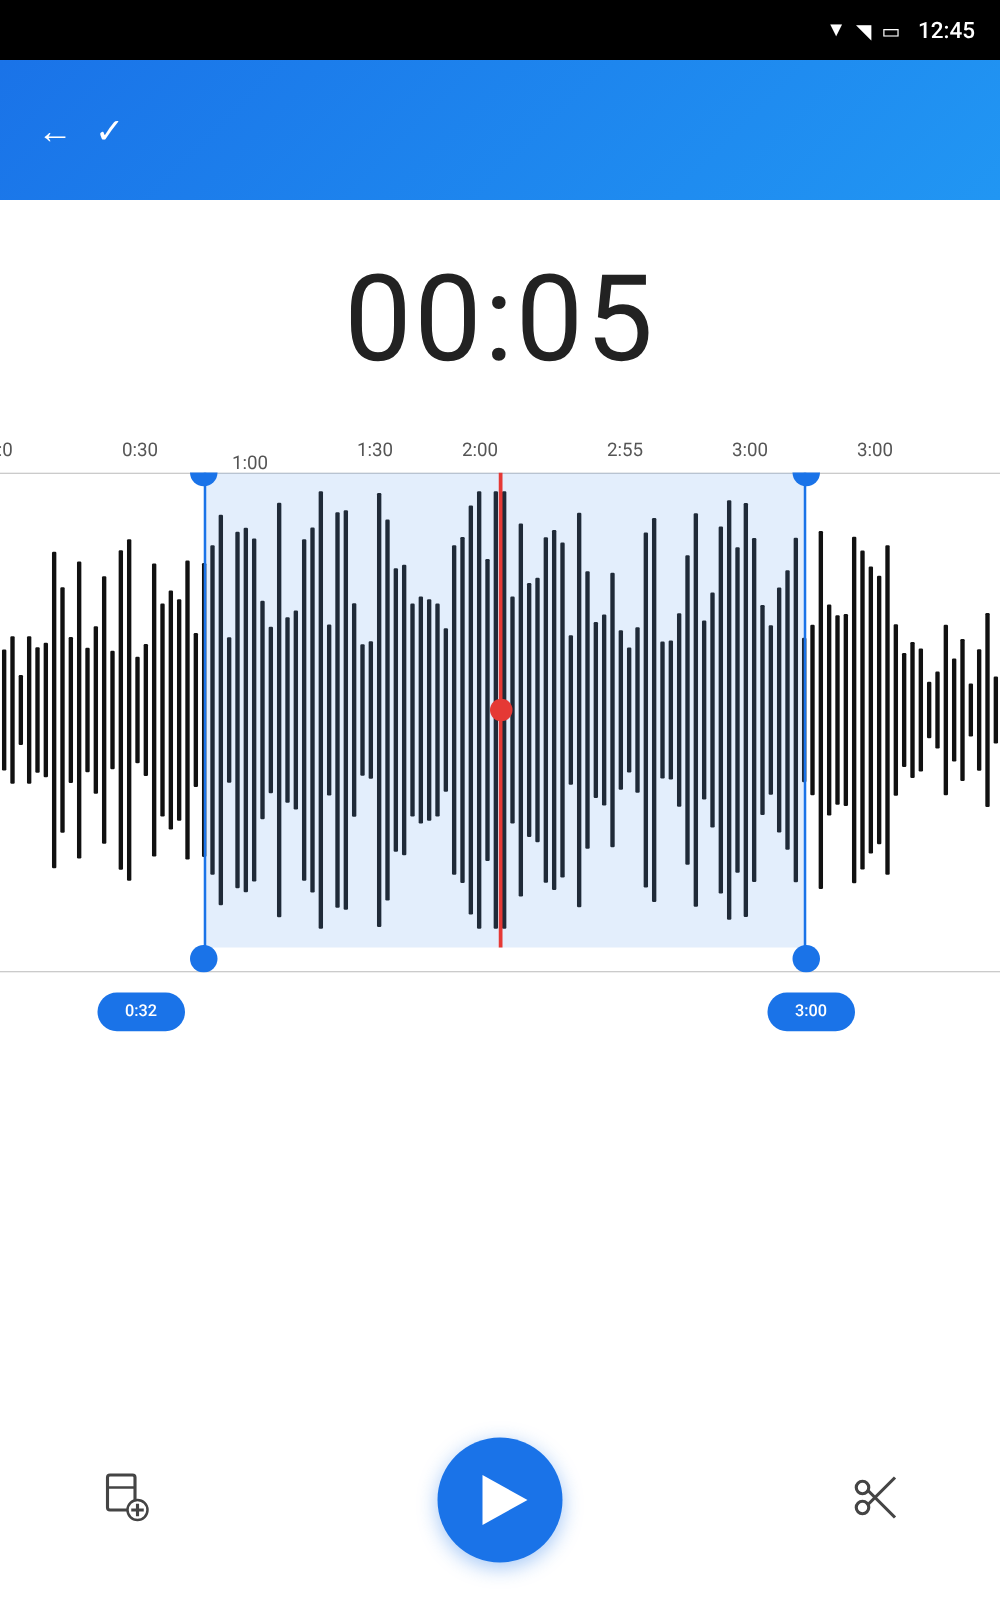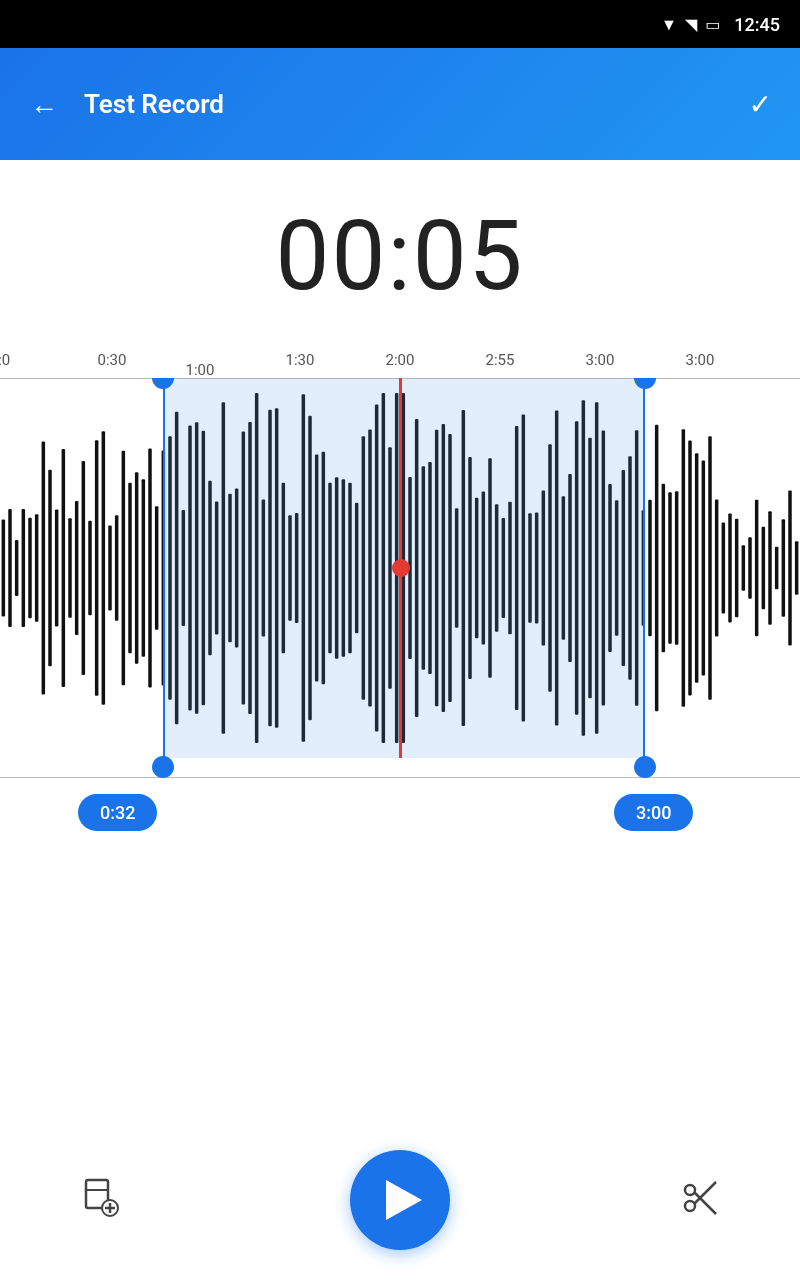--- a/index.html
+++ b/index.html
@@ -194,21 +194,21 @@
       width: 800px;
       height: 60px;
       margin-top: 8px;
     }
     .time-badge {
       position: absolute;
       background: #1a73e8;
       color: #fff;
       border-radius: 24px;
       padding: 8px 22px;
-      font-size: 18px;
+      font-size: 13px;
       font-weight: 500;
     }
 
     
     #bottom-toolbar {
       position: absolute;
       bottom: 0;
       left: 0;
       width: 800px;
       height: 160px;
@@ -251,36 +251,35 @@
   <span class="status-icon">▼</span>
 
   <span class="status-icon">◥</span>
 
   <span class="status-icon">▭</span>
   <span id="time-display">12:45</span>
 </div>
 
 <div id="app-bar">
   <span id="back-button">←</span>
-  <span id="app-title">Test Record</span>
   <span id="confirm-button">✓</span>
 </div>
 
 <div id="timer-section">
   <span id="timer-text">00:05</span>
 </div>
 
 <div id="waveform-section">
 
   <div id="time-ruler">
   <span class="ruler-label" style="left: 0px;">0:0</span>
       <span class="ruler-label" style="left: 112px;">0:30</span>
       <span class="ruler-label" style="left: 200px; margin-top: 19px;">1:00</span>
       <span class="ruler-label" style="left: 300px;">1:30</span>
-      <span class="ruler-label" style="left: 400px;">2:00</span>
+      <span class="ruler-label" style="left: 384px;">2:00</span>
       <span class="ruler-label" style="left: 500px;">2:55</span>
       <span class="ruler-label" style="left: 600px;">3:00</span>
       <span class="ruler-label" style="left: 700px;">3:00</span>
     </div>
 
   <div id="waveform-canvas">
 
     <div class="h-line" style="top: 0;"></div>
 
     <div class="h-line" style="bottom: 0;"></div>

